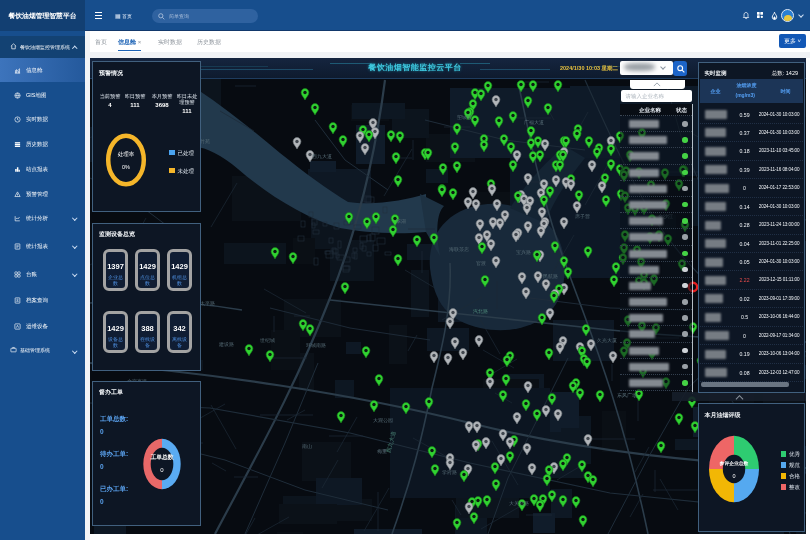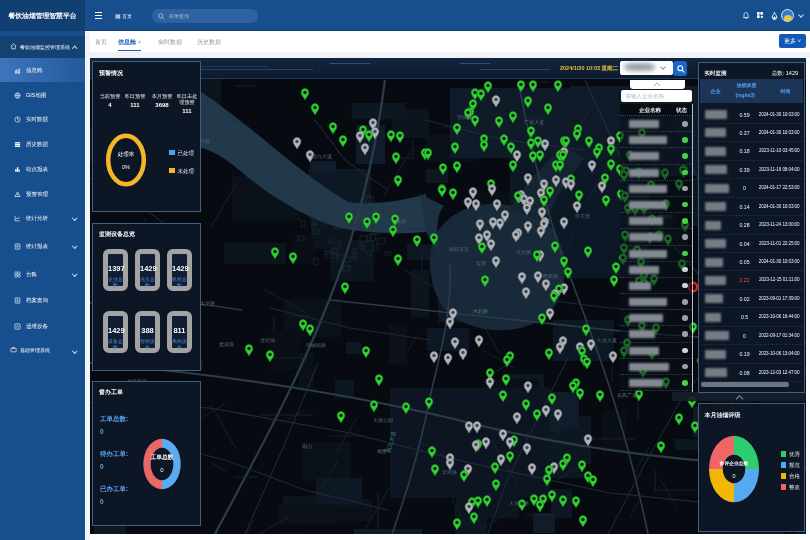--- a/index.html
+++ b/index.html
@@ -58,21 +58,21 @@
 </style>
 <style>
 
 #p-alert { left:2px; top:2.5px; width:108.5px; height:151px; }
 .astat { position:absolute; top:31px; width:30px; text-align:center; }
 .al { color:#dfe6ee; font-size:5.2px; line-height:6.5px; }
 .av { color:#fff; font-size:6px; font-weight:bold; margin-top:2.5px;}
 .leg { position:absolute; color:#dfe6ee; font-size:5.5px; line-height:6px;}
 .leg .sq { display:inline-block; width:5.5px; height:5.5px; margin-right:3px; vertical-align:-0.5px;}
 #p-dev { left:2px; top:164.5px; width:108.5px; height:148px; }
-.card { position:absolute; width:25px; height:42.5px; border:5px solid #a3a3a3; border-radius:6px; background:#101d33; text-align:center;}
+.card { position:absolute; width:25px; height:42.5px; border:3px solid #a3a3a3; border-radius:6px; background:#101d33; text-align:center;}
 .cv { color:#fff; font-size:7.5px; font-weight:bold; margin-top:10px; }
 .cl { color:#4d8fe0; font-size:5px; margin-top:3px; }
 #p-ord { left:2px; top:323px; width:108.5px; height:145px; }
 .ol { position:absolute; left:7px; color:#5ba3f0; font-size:6.5px; font-weight:bold; }
 #p-rt { left:607.5px; top:3.5px; width:107.5px; height:331px; }
 #rthead { position:absolute; left:1px; top:16.5px; width:103.5px; height:24px; background:#1c3557; color:#55a0f5; font-size:5px; font-weight:bold;}
 #rtrows { position:absolute; left:1px; top:43px; width:103.5px; }
 .rtrow { position:relative; height:18.45px; border-bottom:1px dotted #202f45; }
 .rtrow .blob { position:absolute; left:5px; top:4.5px; height:9px; background:#767c83; border-radius:1px; filter:blur(1.1px); }
 .rtrow .val { position:absolute; left:36px; top:6px; width:18px; text-align:center; color:#f2f5f8; font-size:5.2px;}
@@ -803,20 +803,21 @@
 <text x="300" y="395" font-size="5.5" fill="#4e8a7a" transform="rotate(-75 300 395)">西九大道</text>
 <text x="383" y="255" font-size="5" fill="#4e8a7a">汽北路</text>
   </svg>
   <div id="maphead">
     <div class="tline" style="left:8px;width:215px;"></div>
     <div class="tline" style="left:28px;width:150px;top:8px;background:#173a52;"></div>
     <div class="tline" style="left:390px;width:70px;"></div>
     <div class="tline" style="left:500px;width:45px;top:8px;background:#173a52;"></div>
     <div class="tline" style="left:240px;width:40px;top:5px;background:#1e5a74;"></div>
     <div class="tline" style="left:370px;width:30px;top:5px;background:#1e5a74;"></div>
+    <div class="title">餐饮油烟智能监控云平台</div>
     <div class="date">2024/1/30 10:03 星期二</div>
   </div>
 
   <div id="selbox"></div>
   <div id="selblur"></div>
   <div id="selcaret"></div>
   <div id="searchbtn">
         <svg style="position:absolute;left:3.5px;top:4px;" width="8" height="8" viewBox="0 0 10 10">
           <circle cx="4" cy="4" r="3" fill="none" stroke="#fff" stroke-width="1.4"></circle>
           <line x1="6.3" y1="6.3" x2="9.2" y2="9.2" stroke="#fff" stroke-width="1.4"></line>
@@ -948,21 +949,21 @@
         </div>
     <div class="card" style="left:10px;top:87px;">
           <div class="cv">1429</div>
           <div class="cl">设备总数</div>
         </div>
     <div class="card" style="left:42px;top:87px;">
           <div class="cv">388</div>
           <div class="cl">在线设备</div>
         </div>
     <div class="card" style="left:74px;top:87px;">
-          <div class="cv">811</div>
+          <div class="cv">342</div>
           <div class="cl">离线设备</div>
         </div>
   </div>
 
   <div class="panel" id="p-ord">
     <div class="ptitle" style="position:absolute;left:6px;top:6px;">督办工单</div>
     <div class="ol" style="top:33px;">工单总数:</div>
         <div class="ol" style="top:46px;">0</div>
     <div class="ol" style="top:68px;">待办工单:</div>
         <div class="ol" style="top:81px;">0</div>

